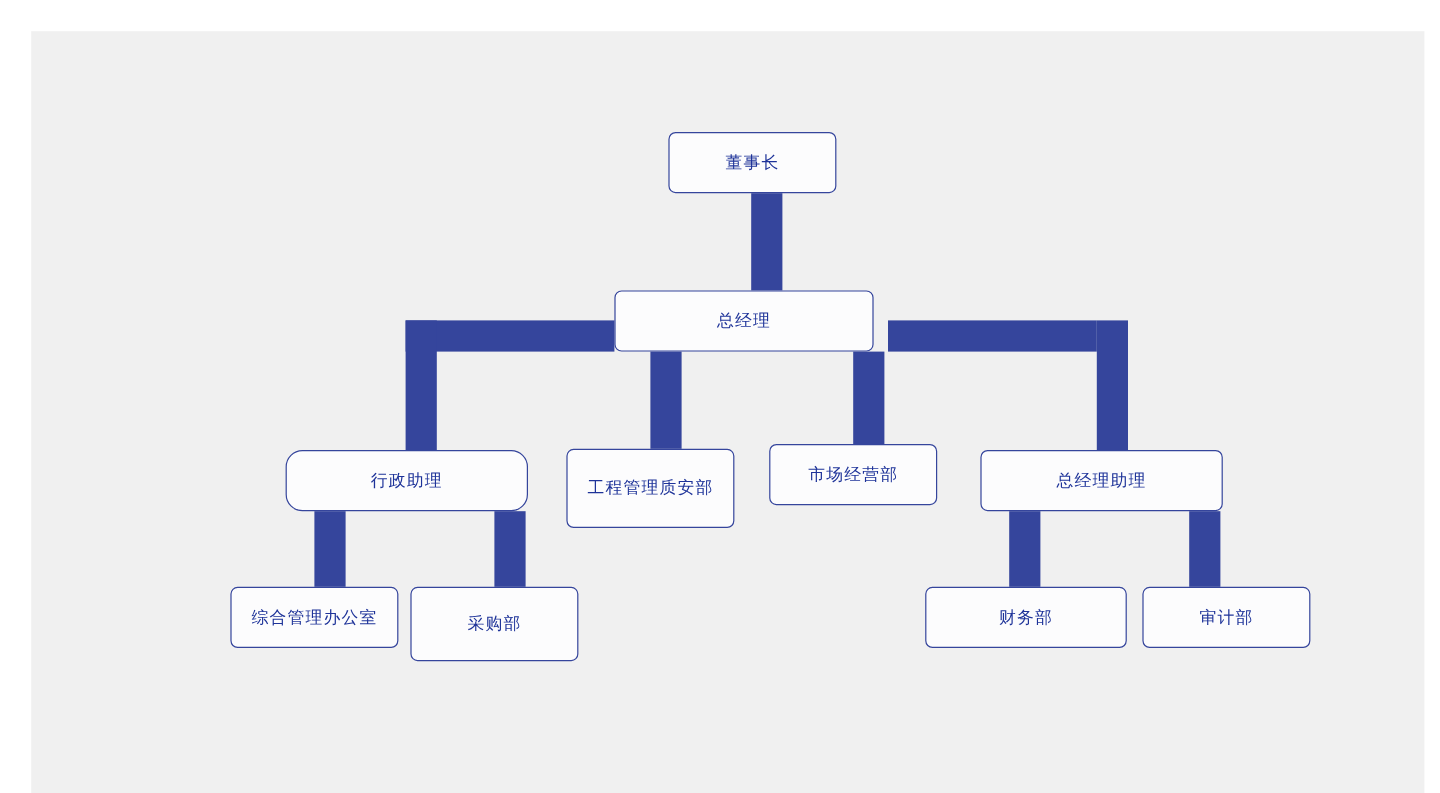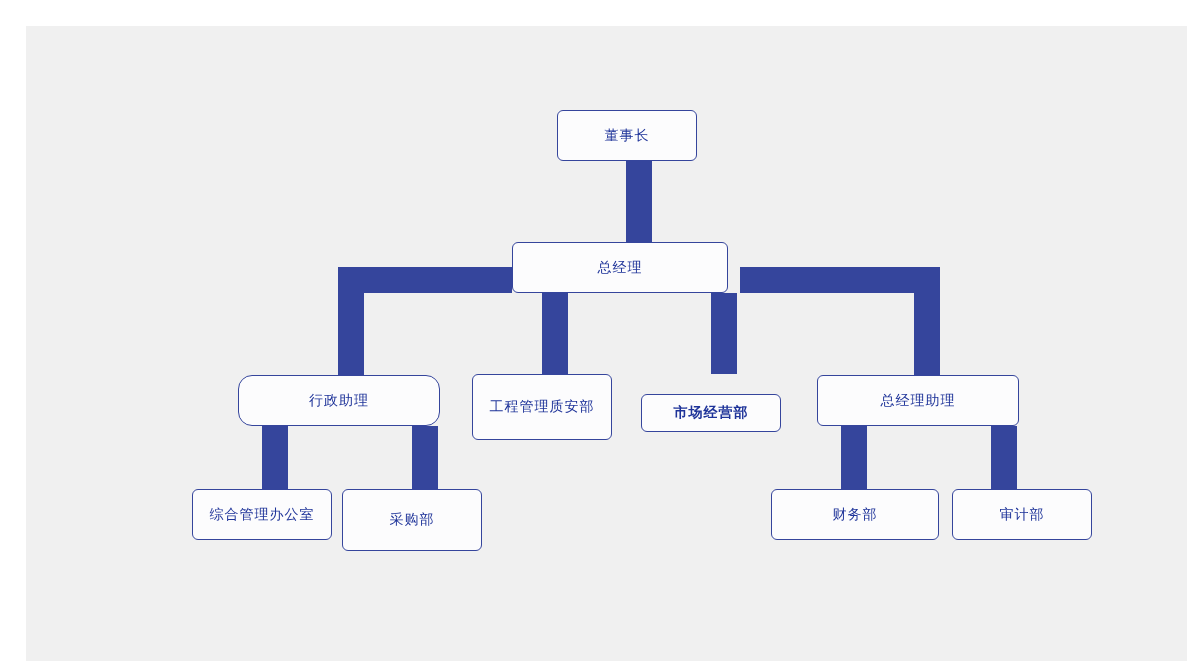--- a/index.html
+++ b/index.html
@@ -72,21 +72,21 @@
   </div>
 
   <div class="node" style="left:212px; top:349px; width:202px; height:51px;border-radius:14px;">
     <span class="node-label">行政助理</span>
   </div>
 
   <div class="node" style="left:446px; top:348px; width:140px; height:66px;">
     <span class="node-label">工程管理质安部</span>
   </div>
 
-  <div class="node" style="left:615px; top:368px; width:140px; height:38px;font-weight:bold;">
+  <div class="node" style="left:615px; top:344px; width:140px; height:51px;">
     <span class="node-label">市场经营部</span>
   </div>
 
   <div class="node" style="left:166px; top:463px; width:140px; height:51px;">
     <span class="node-label">综合管理办公室</span>
   </div>
 
   <div class="node" style="left:791px; top:349px; width:202px; height:51px;">
     <span class="node-label">总经理助理</span>
   </div>

